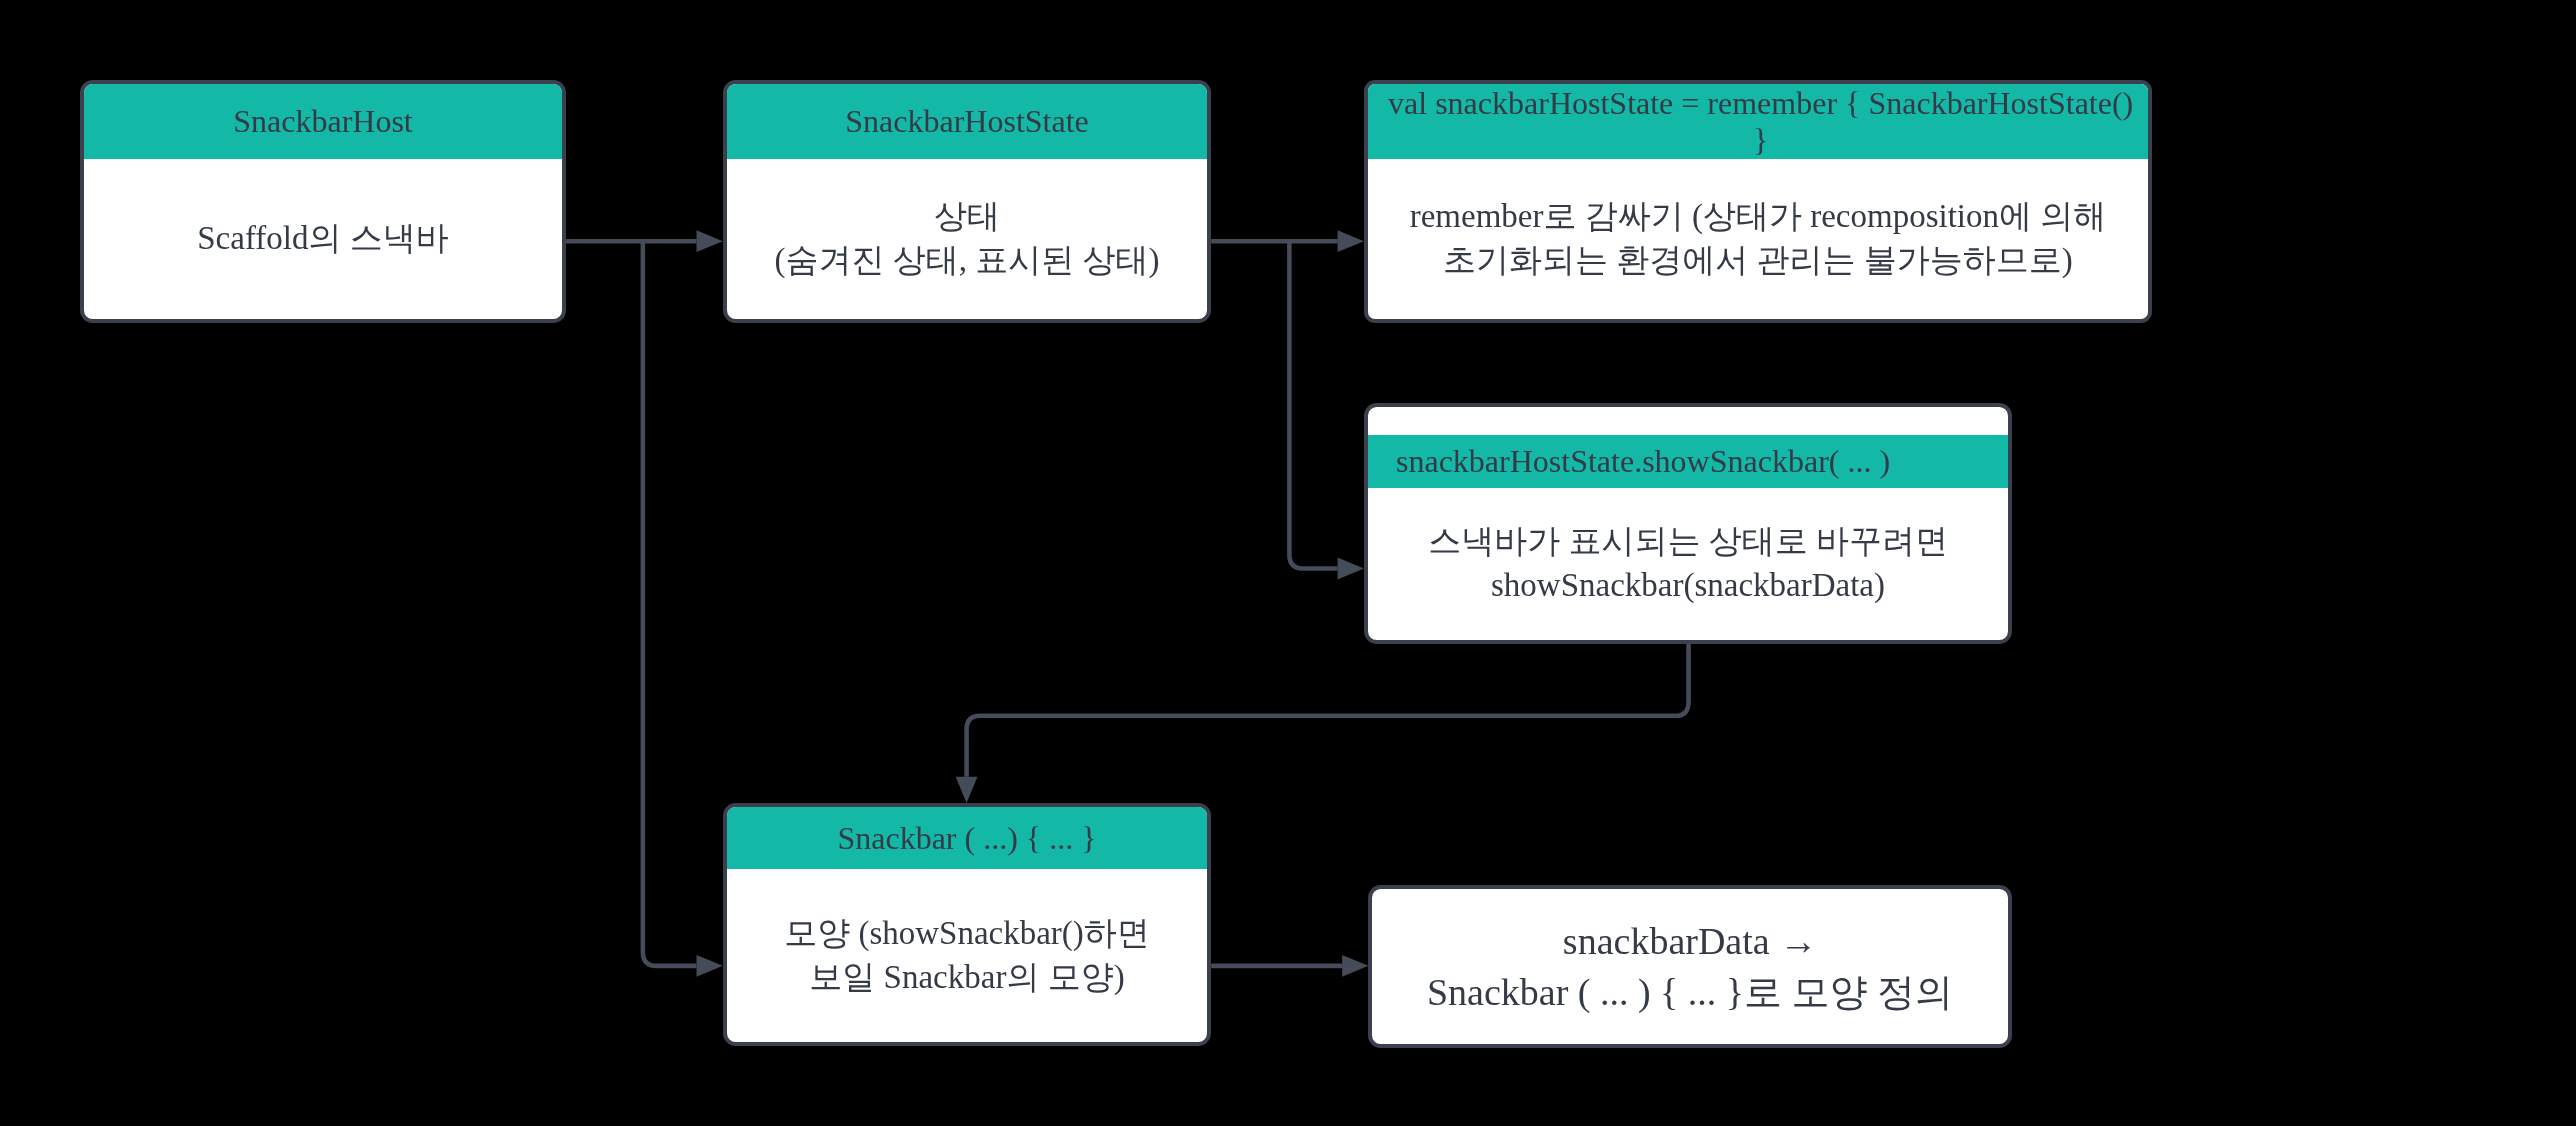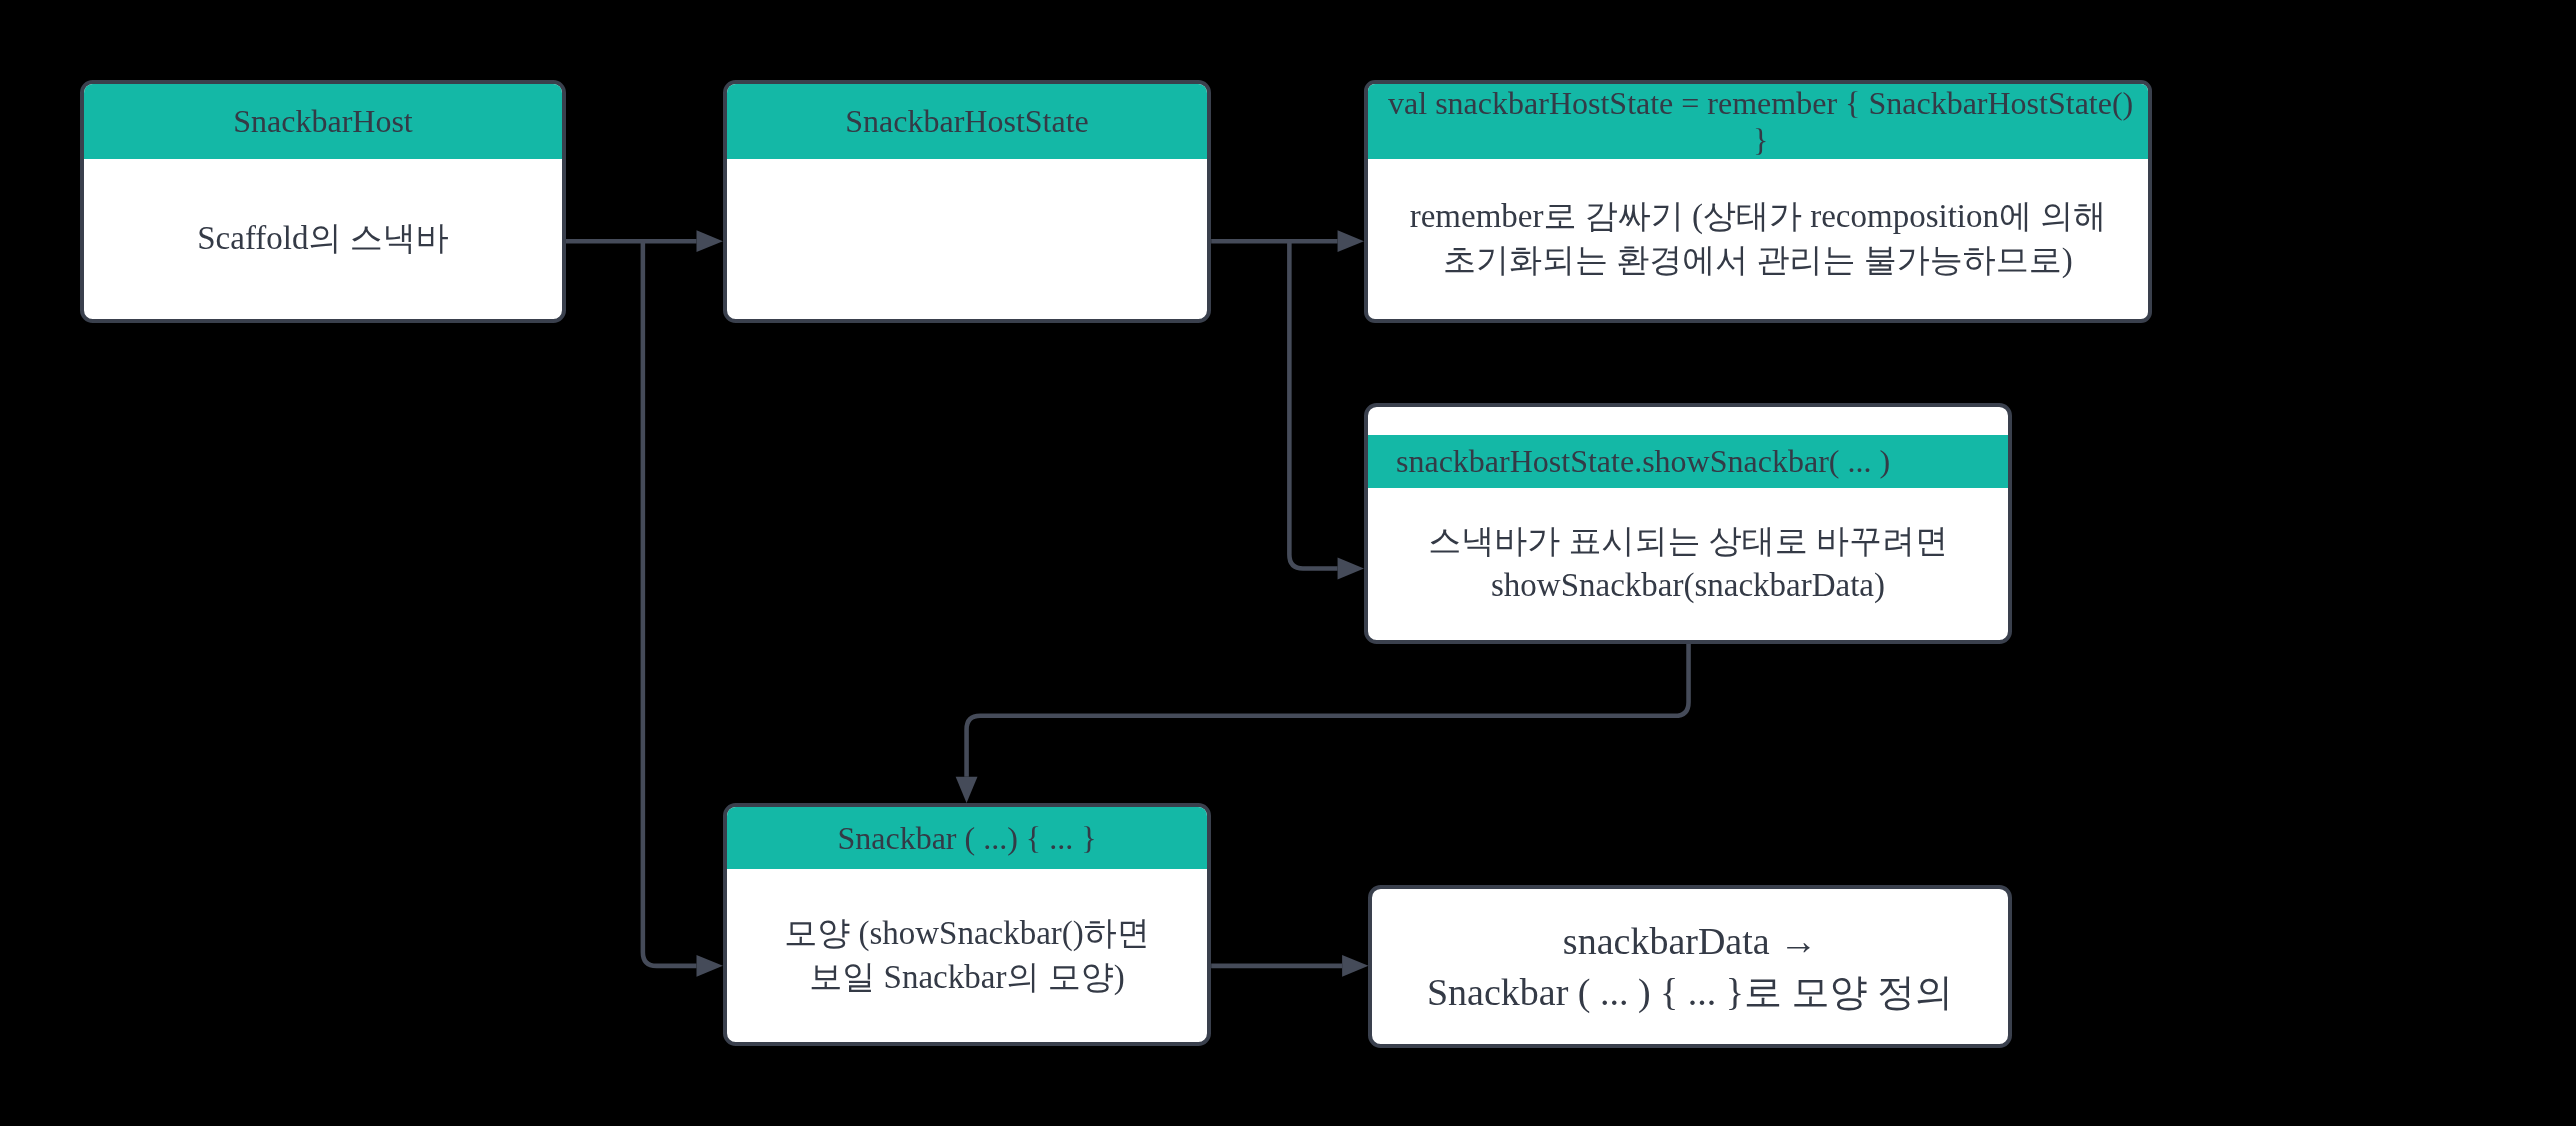--- a/index.html
+++ b/index.html
@@ -100,20 +100,22 @@
     <polygon class="edge-head" points="1476,1050 1505,1062 1476,1074"></polygon>
   </svg>
 
   <div class="node" style="left:80px; top:80px; width:486px; height:243px;">
     <div class="node-header" style="height:75px;">SnackbarHost</div>
     <div class="node-body">Scaffold의 스낵바</div>
   </div>
 
   <div class="node" style="left:723px; top:80px; width:488px; height:243px;">
     <div class="node-header" style="height:75px;">SnackbarHostState</div>
+    <div class="node-body">상태
+(숨겨진 상태, 표시된 상태)</div>
   </div>
 
   <div class="node" style="left:1364px; top:80px; width:788px; height:243px;border-radius:11px;">
     <div class="node-header" style="height:75px; justify-content:flex-start; padding-left:18px;">val snackbarHostState = remember { SnackbarHostState() }</div>
     <div class="node-body">remember로 감싸기 (상태가 recomposition에 의해
 초기화되는 환경에서 관리는 불가능하므로)</div>
   </div>
 
   <div class="node" style="left:1364px; top:403px; width:648px; height:241px;">
     <div class="node-header" style="height:53px; justify-content:flex-start; padding-left:28px;margin-top:28px;">snackbarHostState.showSnackbar( ... )</div>

